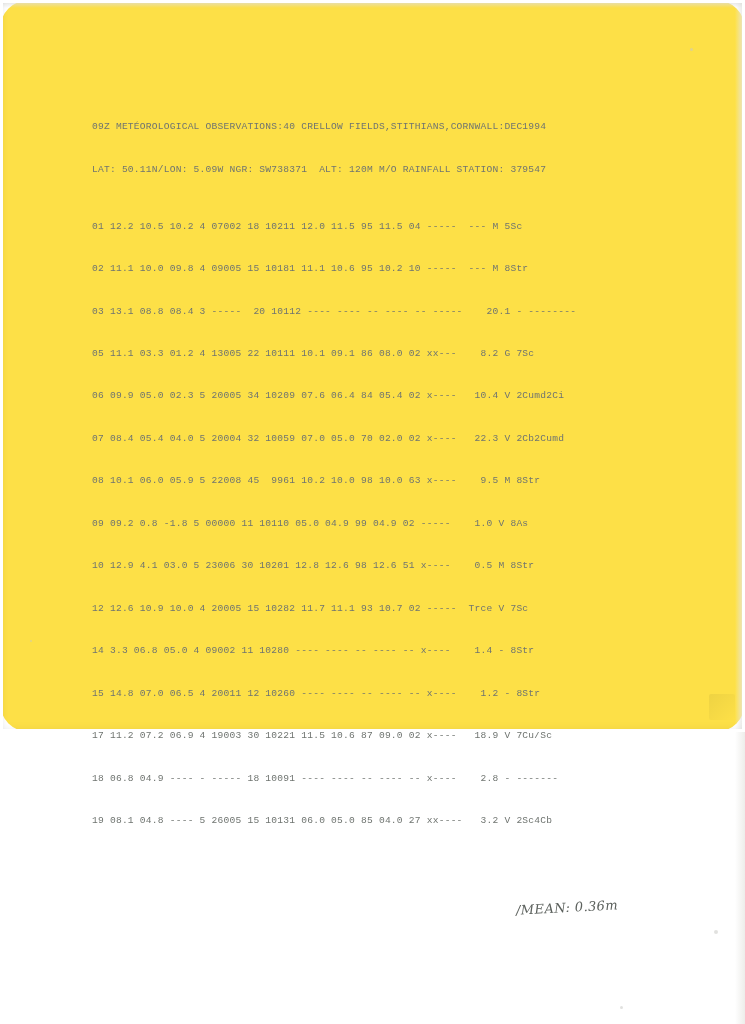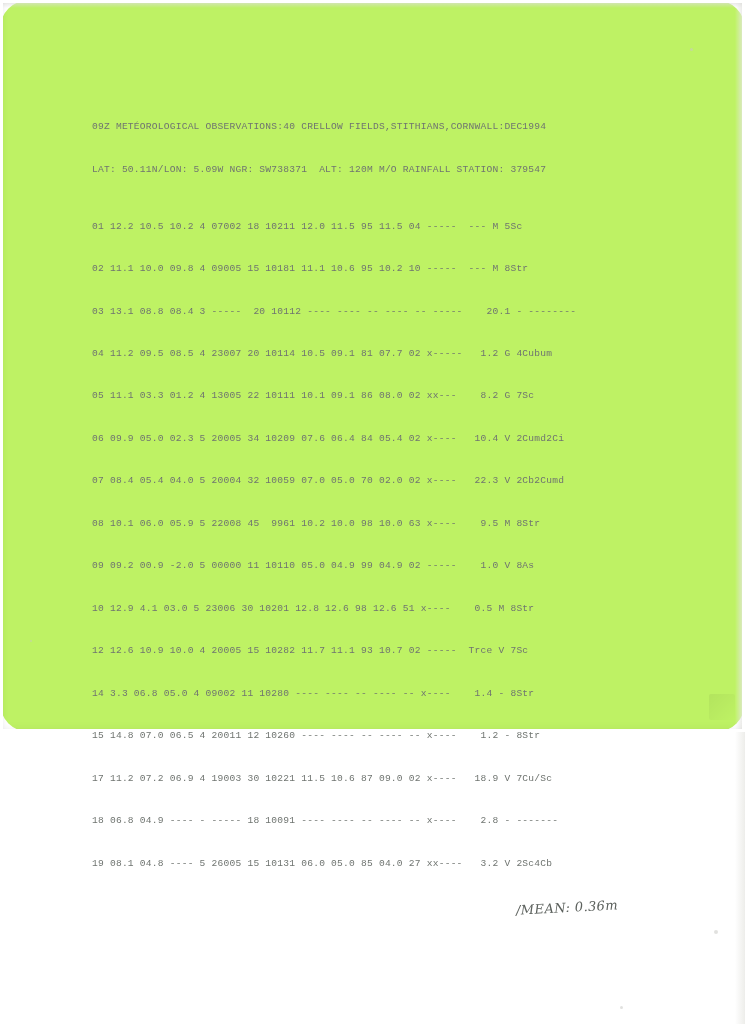--- a/index.html
+++ b/index.html
@@ -11,21 +11,21 @@
     width: 745px;
     height: 1024px;
     overflow: hidden;
     font-family: "Liberation Mono", monospace;
   }
   
   #page {
     position: relative;
     width: 745px;
     height: 732px;
-    background: #bef264;
+    background: #fde047;
     box-sizing: border-box;
     border-radius: 29px;
   }
   
   #page::before {
     content: "";
     position: absolute;
     left: 0; top: 0; right: 0; bottom: 0;
     box-shadow: inset 0 0 0 3px #ffffff,
                 inset 6px 0 10px -6px rgba(0,0,0,0.12),
@@ -113,26 +113,25 @@
   <div class="speck" style="left:620px;top:1006px;width:3px;height:3px;"></div>
 
   <div id="doc">
 
     <div class="section hdr">09Z METÉOROLOGICAL OBSERVATIONS:40 CRELLOW FIELDS,STITHIANS,CORNWALL:DEC1994</div>
     <div class="section hdr">LAT: 50.11N/LON: 5.09W NGR: SW738371  ALT: 120M M/O RAINFALL STATION: 379547</div>
 
     <div class="section">01 12.2 10.5 10.2 4 07002 18 10211 12.0 11.5 95 11.5 04 -----  --- M 5Sc</div>
     <div class="section">02 11.1 10.0 09.8 4 09005 15 10181 11.1 10.6 95 10.2 10 -----  --- M 8Str</div>
     <div class="section">03 13.1 08.8 08.4 3 -----  20 10112 ---- ---- -- ---- -- -----    20.1 - --------</div>
-    <div class="section">04 11.2 09.5 08.5 4 23007 20 10114 10.5 09.1 81 07.7 02 x-----   1.2 G 4Cubum</div>
     <div class="section">05 11.1 03.3 01.2 4 13005 22 10111 10.1 09.1 86 08.0 02 xx---    8.2 G 7Sc</div>
     <div class="section">06 09.9 05.0 02.3 5 20005 34 10209 07.6 06.4 84 05.4 02 x----   10.4 V 2Cumd2Ci</div>
     <div class="section">07 08.4 05.4 04.0 5 20004 32 10059 07.0 05.0 70 02.0 02 x----   22.3 V 2Cb2Cumd</div>
     <div class="section">08 10.1 06.0 05.9 5 22008 45  9961 10.2 10.0 98 10.0 63 x----    9.5 M 8Str</div>
-    <div class="section">09 09.2 00.9 -2.0 5 00000 11 10110 05.0 04.9 99 04.9 02 -----    1.0 V 8As</div>
+    <div class="section">09 09.2 0.8 -1.8 5 00000 11 10110 05.0 04.9 99 04.9 02 -----    1.0 V 8As</div>
     <div class="section">10 12.9 4.1 03.0 5 23006 30 10201 12.8 12.6 98 12.6 51 x----    0.5 M 8Str</div>
     <div class="section">12 12.6 10.9 10.0 4 20005 15 10282 11.7 11.1 93 10.7 02 -----  Trce V 7Sc</div>
     <div class="section">14 3.3 06.8 05.0 4 09002 11 10280 ---- ---- -- ---- -- x----    1.4 - 8Str</div>
     <div class="section">15 14.8 07.0 06.5 4 20011 12 10260 ---- ---- -- ---- -- x----    1.2 - 8Str</div>
     <div class="section">17 11.2 07.2 06.9 4 19003 30 10221 11.5 10.6 87 09.0 02 x----   18.9 V 7Cu/Sc</div>
     <div class="section">18 06.8 04.9 ---- - ----- 18 10091 ---- ---- -- ---- -- x----    2.8 - -------</div>
     <div class="section">19 08.1 04.8 ---- 5 26005 15 10131 06.0 05.0 85 04.0 27 xx----   3.2 V 2Sc4Cb</div>
     
     
     

